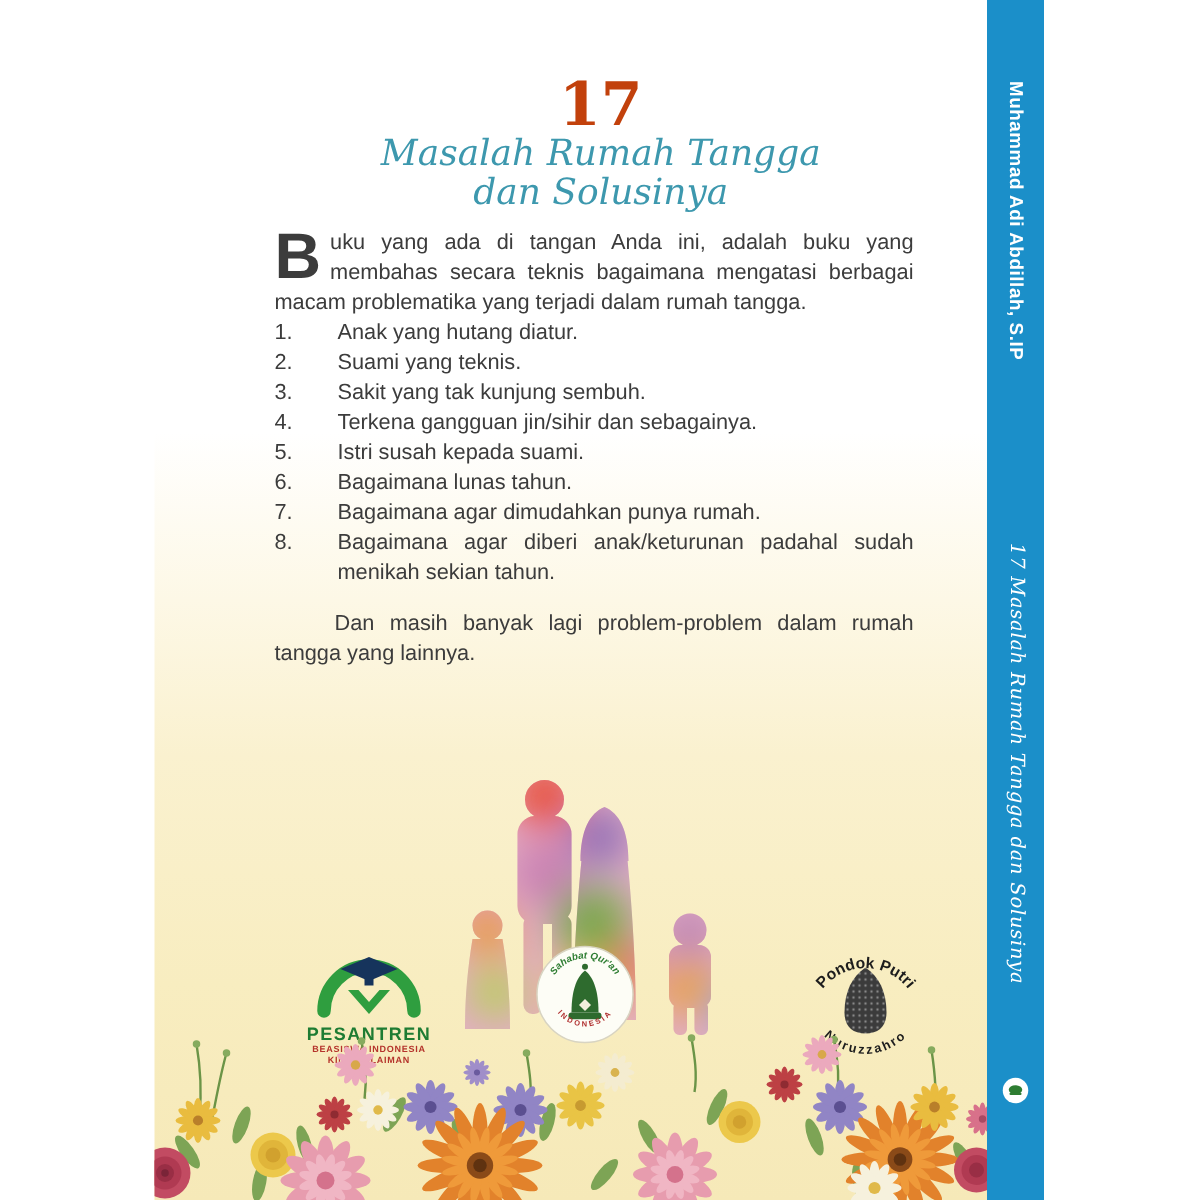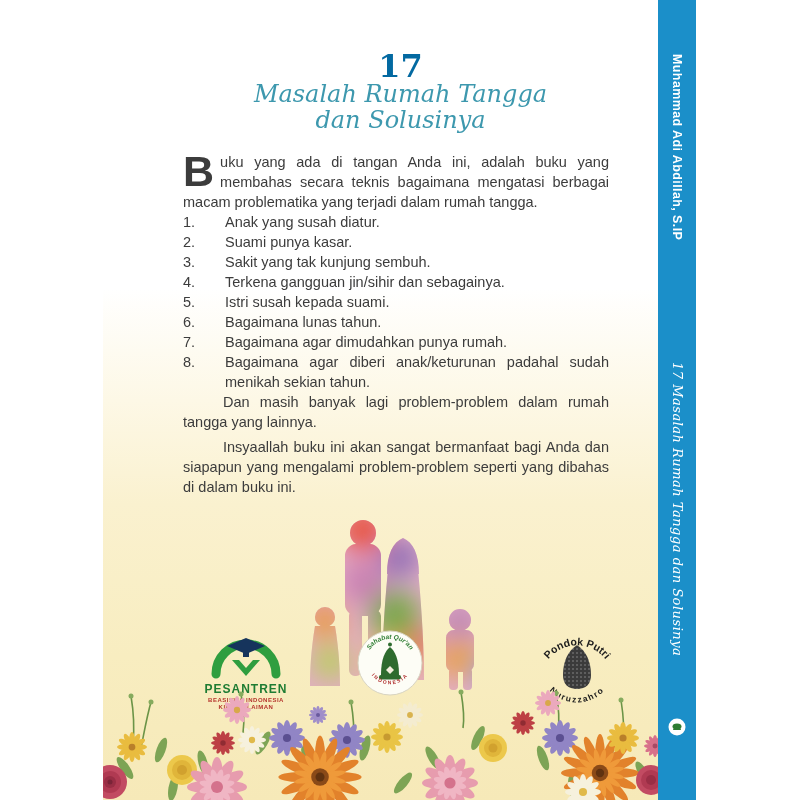--- a/index.html
+++ b/index.html
@@ -10,21 +10,21 @@
     background:linear-gradient(180deg,#ffffff 0%,#ffffff 36%,#fdf8e6 50%,#faf1cf 63%,#f8edc0 82%,#f6e9b8 100%);}
 
   .spine{position:absolute;left:658px;top:0;width:38px;height:800px;background:#1b8fc9;}
   .spine-author{position:absolute;left:684px;top:54px;transform:rotate(90deg);transform-origin:0 0;
     font-weight:bold;font-size:12.5px;letter-spacing:.4px;color:#ffffff;white-space:nowrap;}
   .spine-title{position:absolute;left:685px;top:362px;transform:rotate(90deg);transform-origin:0 0;
     font-family:"DejaVu Serif",serif;font-style:italic;font-size:13px;color:#ffffff;white-space:nowrap;letter-spacing:.5px;}
   .spine-logo{position:absolute;left:668px;top:718px;}
 
   .cover-title{position:absolute;left:123px;top:50px;width:555px;text-align:center;}
-  .title-number{font-family:"DejaVu Serif",serif;font-weight:bold;font-size:32px;line-height:1;color:#0369a1;}
+  .title-number{font-family:"DejaVu Serif",serif;font-weight:bold;font-size:40px;line-height:1;color:#c2410c;}
   .title-script{font-family:"DejaVu Serif",serif;font-style:italic;font-size:24px;line-height:1.08;color:#3d98ae;}
 
   .synopsis{position:absolute;left:183px;top:152px;width:426px;font-size:14.5px;line-height:20px;
     color:#3c3c3c;text-align:justify;}
   .dropcap{float:left;font-size:43px;line-height:35px;font-weight:600;padding:2px 6px 0 0;color:#3c3c3c;}
   .p-indent{text-indent:40px;margin:5px 0 4px 0;}
   .solusi-list{margin:0;padding:0;}
   .li-row{display:flex;margin:0;}
   .li-num{flex:0 0 42px;}
   .li-txt{flex:1;text-align:justify;}
@@ -48,25 +48,25 @@
     <div class="title-number">17</div>
     <div class="title-script">Masalah Rumah Tangga</div>
     <div class="title-script">dan Solusinya</div>
   </div>
 
   <div class="synopsis">
     <p style="margin:0;"><span class="dropcap">B</span><span>uku yang ada di tangan Anda ini, adalah buku yang membahas secara teknis bagaimana mengatasi berbagai macam problematika yang terjadi dalam rumah tangga.</span></p>
     <div class="solusi-list">
       <div class="li-row">
           <span class="li-num">1.</span>
-          <span class="li-txt">Anak yang susah diatur.</span>
+          <span class="li-txt">Anak yang hutang diatur.</span>
         </div>
       <div class="li-row">
           <span class="li-num">2.</span>
-          <span class="li-txt">Suami punya kasar.</span>
+          <span class="li-txt">Suami yang teknis.</span>
         </div>
       <div class="li-row">
           <span class="li-num">3.</span>
           <span class="li-txt">Sakit yang tak kunjung sembuh.</span>
         </div>
       <div class="li-row">
           <span class="li-num">4.</span>
           <span class="li-txt">Terkena gangguan jin/sihir dan sebagainya.</span>
         </div>
       <div class="li-row">
@@ -79,22 +79,21 @@
         </div>
       <div class="li-row">
           <span class="li-num">7.</span>
           <span class="li-txt">Bagaimana agar dimudahkan punya rumah.</span>
         </div>
       <div class="li-row">
           <span class="li-num">8.</span>
           <span class="li-txt">Bagaimana agar diberi anak/keturunan padahal sudah menikah sekian tahun.</span>
         </div>
     </div>
-    <p class="p-indent" style="margin-top:0;">Dan masih banyak lagi problem-problem dalam rumah tangga yang lainnya.</p>
-    <p class="p-indent">Insyaallah buku ini akan sangat bermanfaat bagi Anda dan siapapun yang mengalami problem-problem seperti yang dibahas di dalam buku ini.</p>
+    <p class="p-indent" style="margin-top:14px;">Dan masih banyak lagi problem-problem dalam rumah tangga yang lainnya.</p>
   </div>
 
   <svg class="family" width="212" height="172" viewBox="0 0 212 172">
     <defs>
       <clipPath id="famclip">
         <circle cx="63" cy="13" r="13"></circle>
         <rect x="45" y="24" width="36" height="72" rx="12"></rect>
         <rect x="49" y="90" width="13" height="66" rx="6"></rect>
         <rect x="68" y="90" width="13" height="66" rx="6"></rect>
         <path d="M103,18 C93,22 87,34 87,54 L119,54 C119,34 113,22 103,18 Z"></path>

